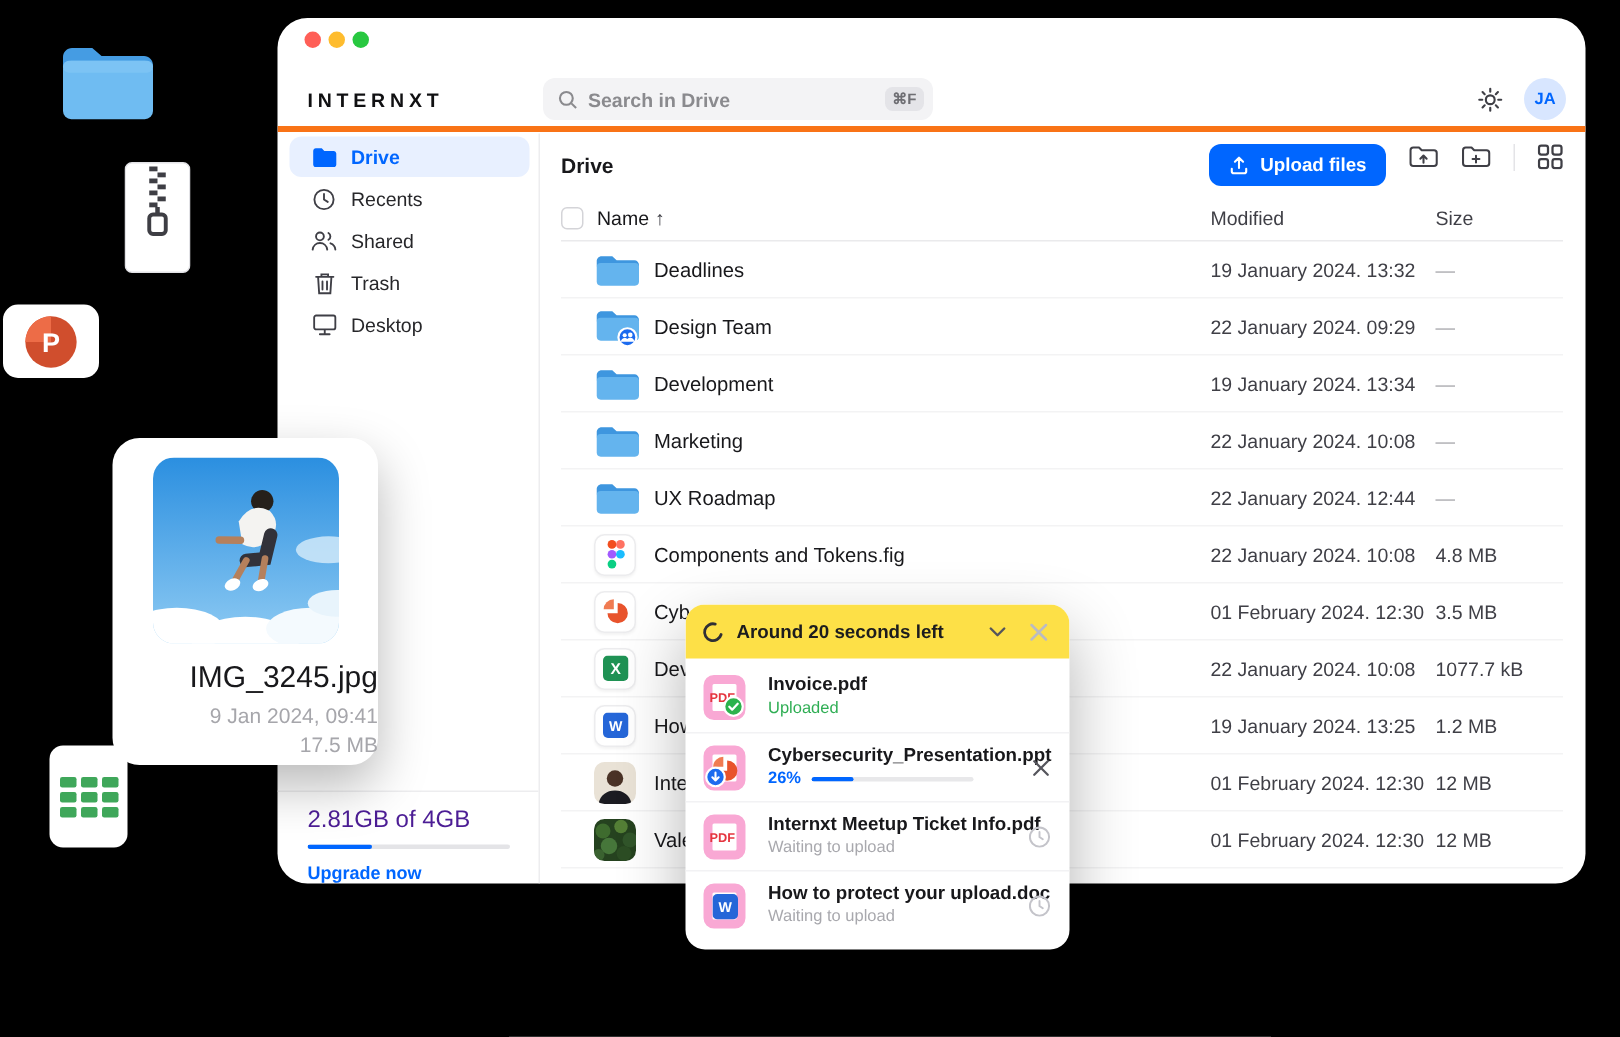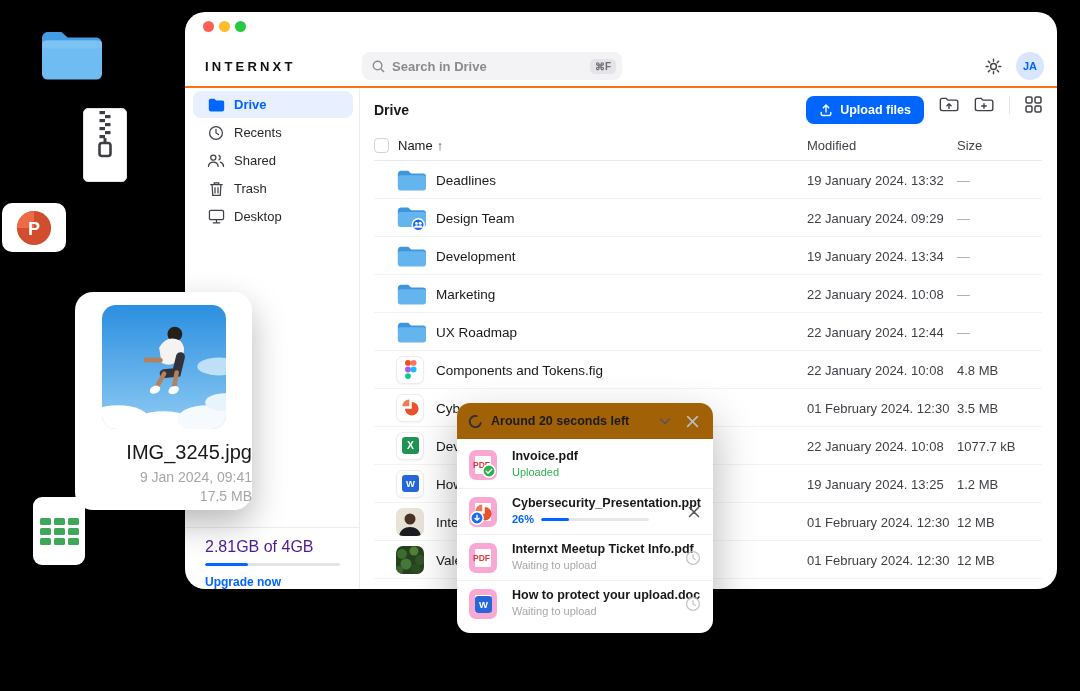--- a/index.html
+++ b/index.html
@@ -24,21 +24,21 @@
   .img-date{font-size:14px;color:#A6A6AB;margin-top:5px;}
   .img-size{font-size:14px;color:#A6A6AB;margin-top:3px;}
 
   
   .window{position:absolute;left:185px;top:12px;width:872px;height:577px;background:#fff;
     border-radius:20px;z-index:1;overflow:hidden;}
   .traffic{position:absolute;left:18px;top:9px;display:flex;gap:5px;}
   .tl{width:11px;height:11px;border-radius:50%;display:inline-block;}
   .tl.red{background:#FF5F57;} .tl.yellow{background:#FEBC2E;} .tl.green{background:#28C840;}
 
-  .topbar{position:absolute;left:0;top:0;width:100%;height:76px;border-bottom:2px solid #f97316;}
+  .topbar{position:absolute;left:0;top:0;width:100%;height:76px;border-bottom:4px solid #f97316;}
   .logo{position:absolute;left:20px;top:47px;font-size:13px;font-weight:bold;letter-spacing:3.2px;color:#101012;}
   .search{position:absolute;left:177px;top:40px;width:260px;height:28px;background:#F3F3F5;border-radius:8px;
     display:flex;align-items:center;padding:0 6px 0 10px;gap:7px;cursor:text;font-weight:bold;}
   .search .ph{font-size:13px;color:#8A8A8E;}
   .kbd{margin-left:auto;background:#E4E4E8;color:#6E6E73;font-size:10px;border-radius:5px;padding:2px 5px;}
   .top-actions{position:absolute;right:13px;top:40px;display:flex;align-items:center;gap:13px;}
   .iconbtn{background:none;border:none;padding:0;display:flex;align-items:center;cursor:pointer;}
   .avatar{width:28px;height:28px;border-radius:50%;background:#D8E6FF;color:#0066FF;font-size:11px;
     font-weight:bold;display:flex;align-items:center;justify-content:center;border:none;cursor:pointer;}
 
@@ -74,21 +74,21 @@
     align-items:center;justify-content:center;box-shadow:0 1px 2px rgba(0,0,0,.05);}
   .icon-photo{width:28px;height:28px;border-radius:7px;overflow:hidden;}
   .row-name{position:absolute;left:62px;top:50%;transform:translateY(-50%);font-size:13.5px;color:#18181B;}
   .row-modified{position:absolute;left:433px;top:50%;transform:translateY(-50%);font-size:13px;color:#3F3F46;}
   .row-size{position:absolute;left:583px;top:50%;transform:translateY(-50%);font-size:13px;color:#3F3F46;}
   .row-size.dash{color:#A8A8AD;}
 
   
   .popup{position:absolute;left:457px;top:403px;width:256px;z-index:10;background:#fff;border-radius:13px;
     box-shadow:0 18px 44px rgba(0,0,0,.30);overflow:hidden;}
-  .popup-head{height:36px;background:#a16207;display:flex;align-items:center;padding:0 11px;gap:8px;}
+  .popup-head{height:36px;background:#fde047;display:flex;align-items:center;padding:0 11px;gap:8px;}
   .popup-title{font-size:12.5px;font-weight:bold;color:#1C1C1E;}
   .popup-head .iconbtn{padding:2px;}
   .ph-grow{margin-left:auto;}
   .popup-items{padding:3px 0 7px;}
   .uitem{position:relative;height:46px;}
   .uitem + .uitem{border-top:1px solid #F2F2F4;}
   .uicon{position:absolute;left:12px;top:8px;width:28px;height:30px;background:#fff;border:6px solid #f9a8d4;
     border-radius:7px;display:flex;align-items:center;justify-content:center;}
   .ubadge{position:absolute;display:flex;}
   .uitem.done .ubadge{right:-5px;bottom:-4px;}

